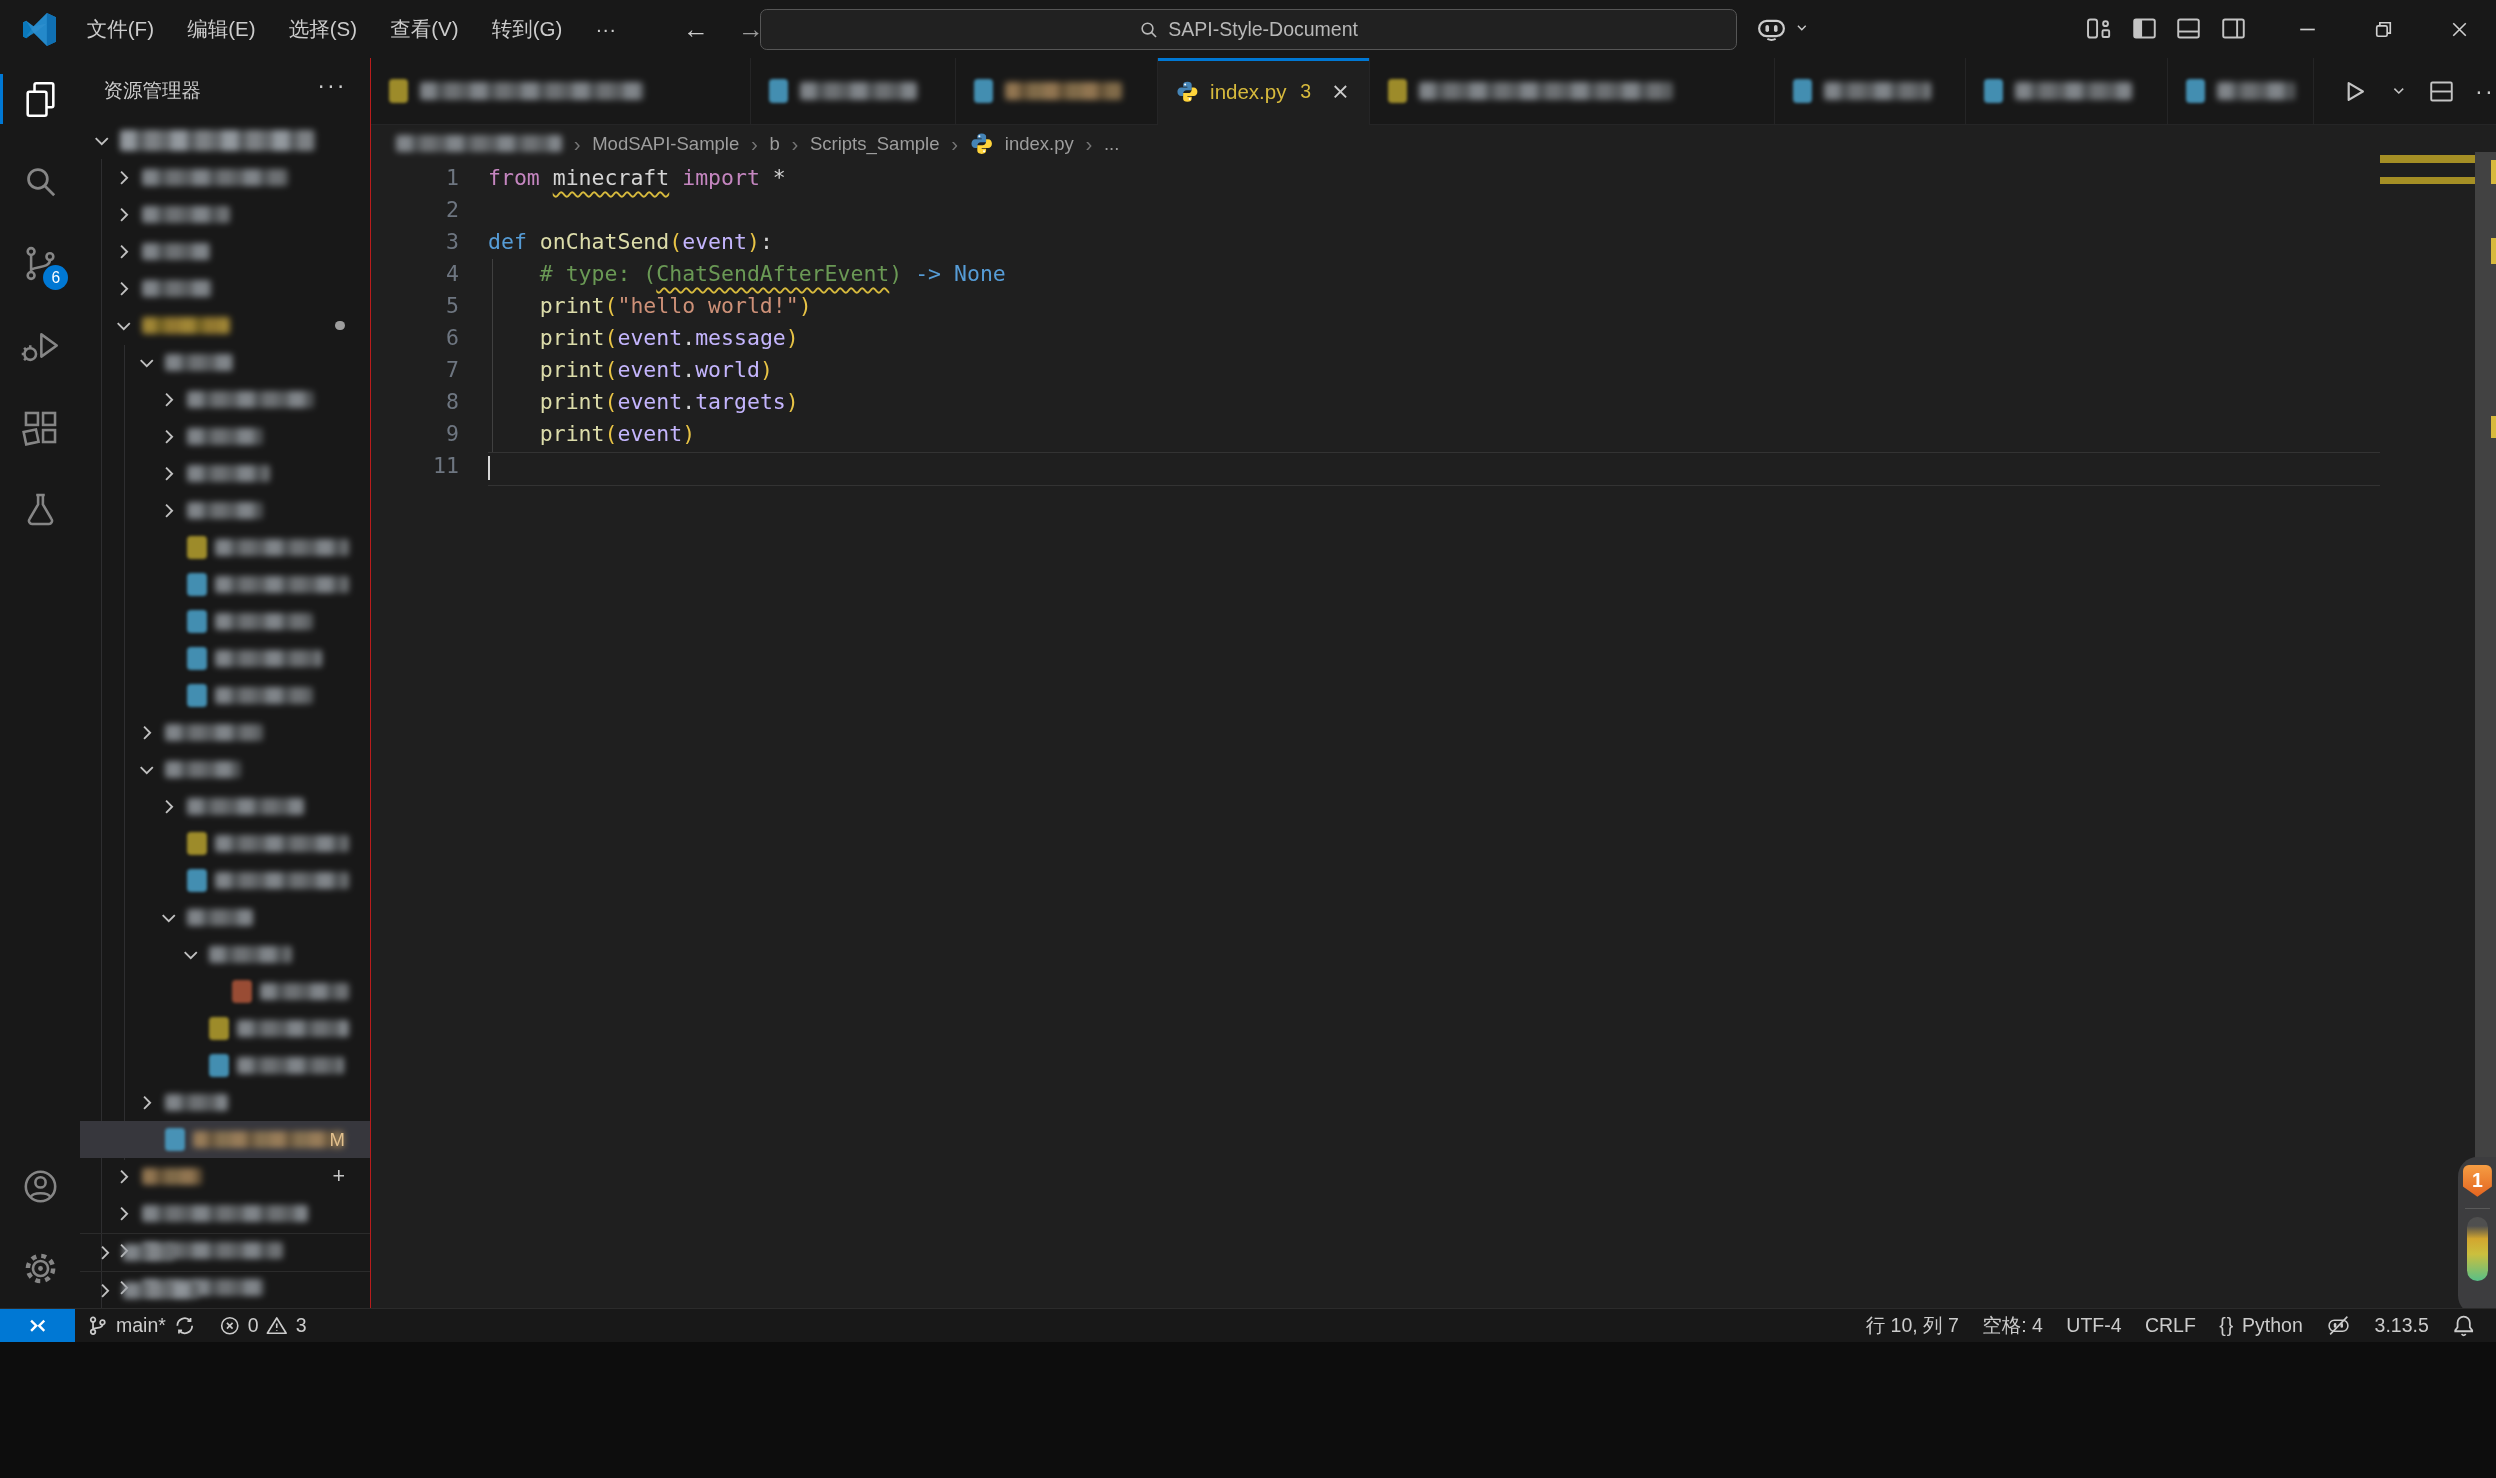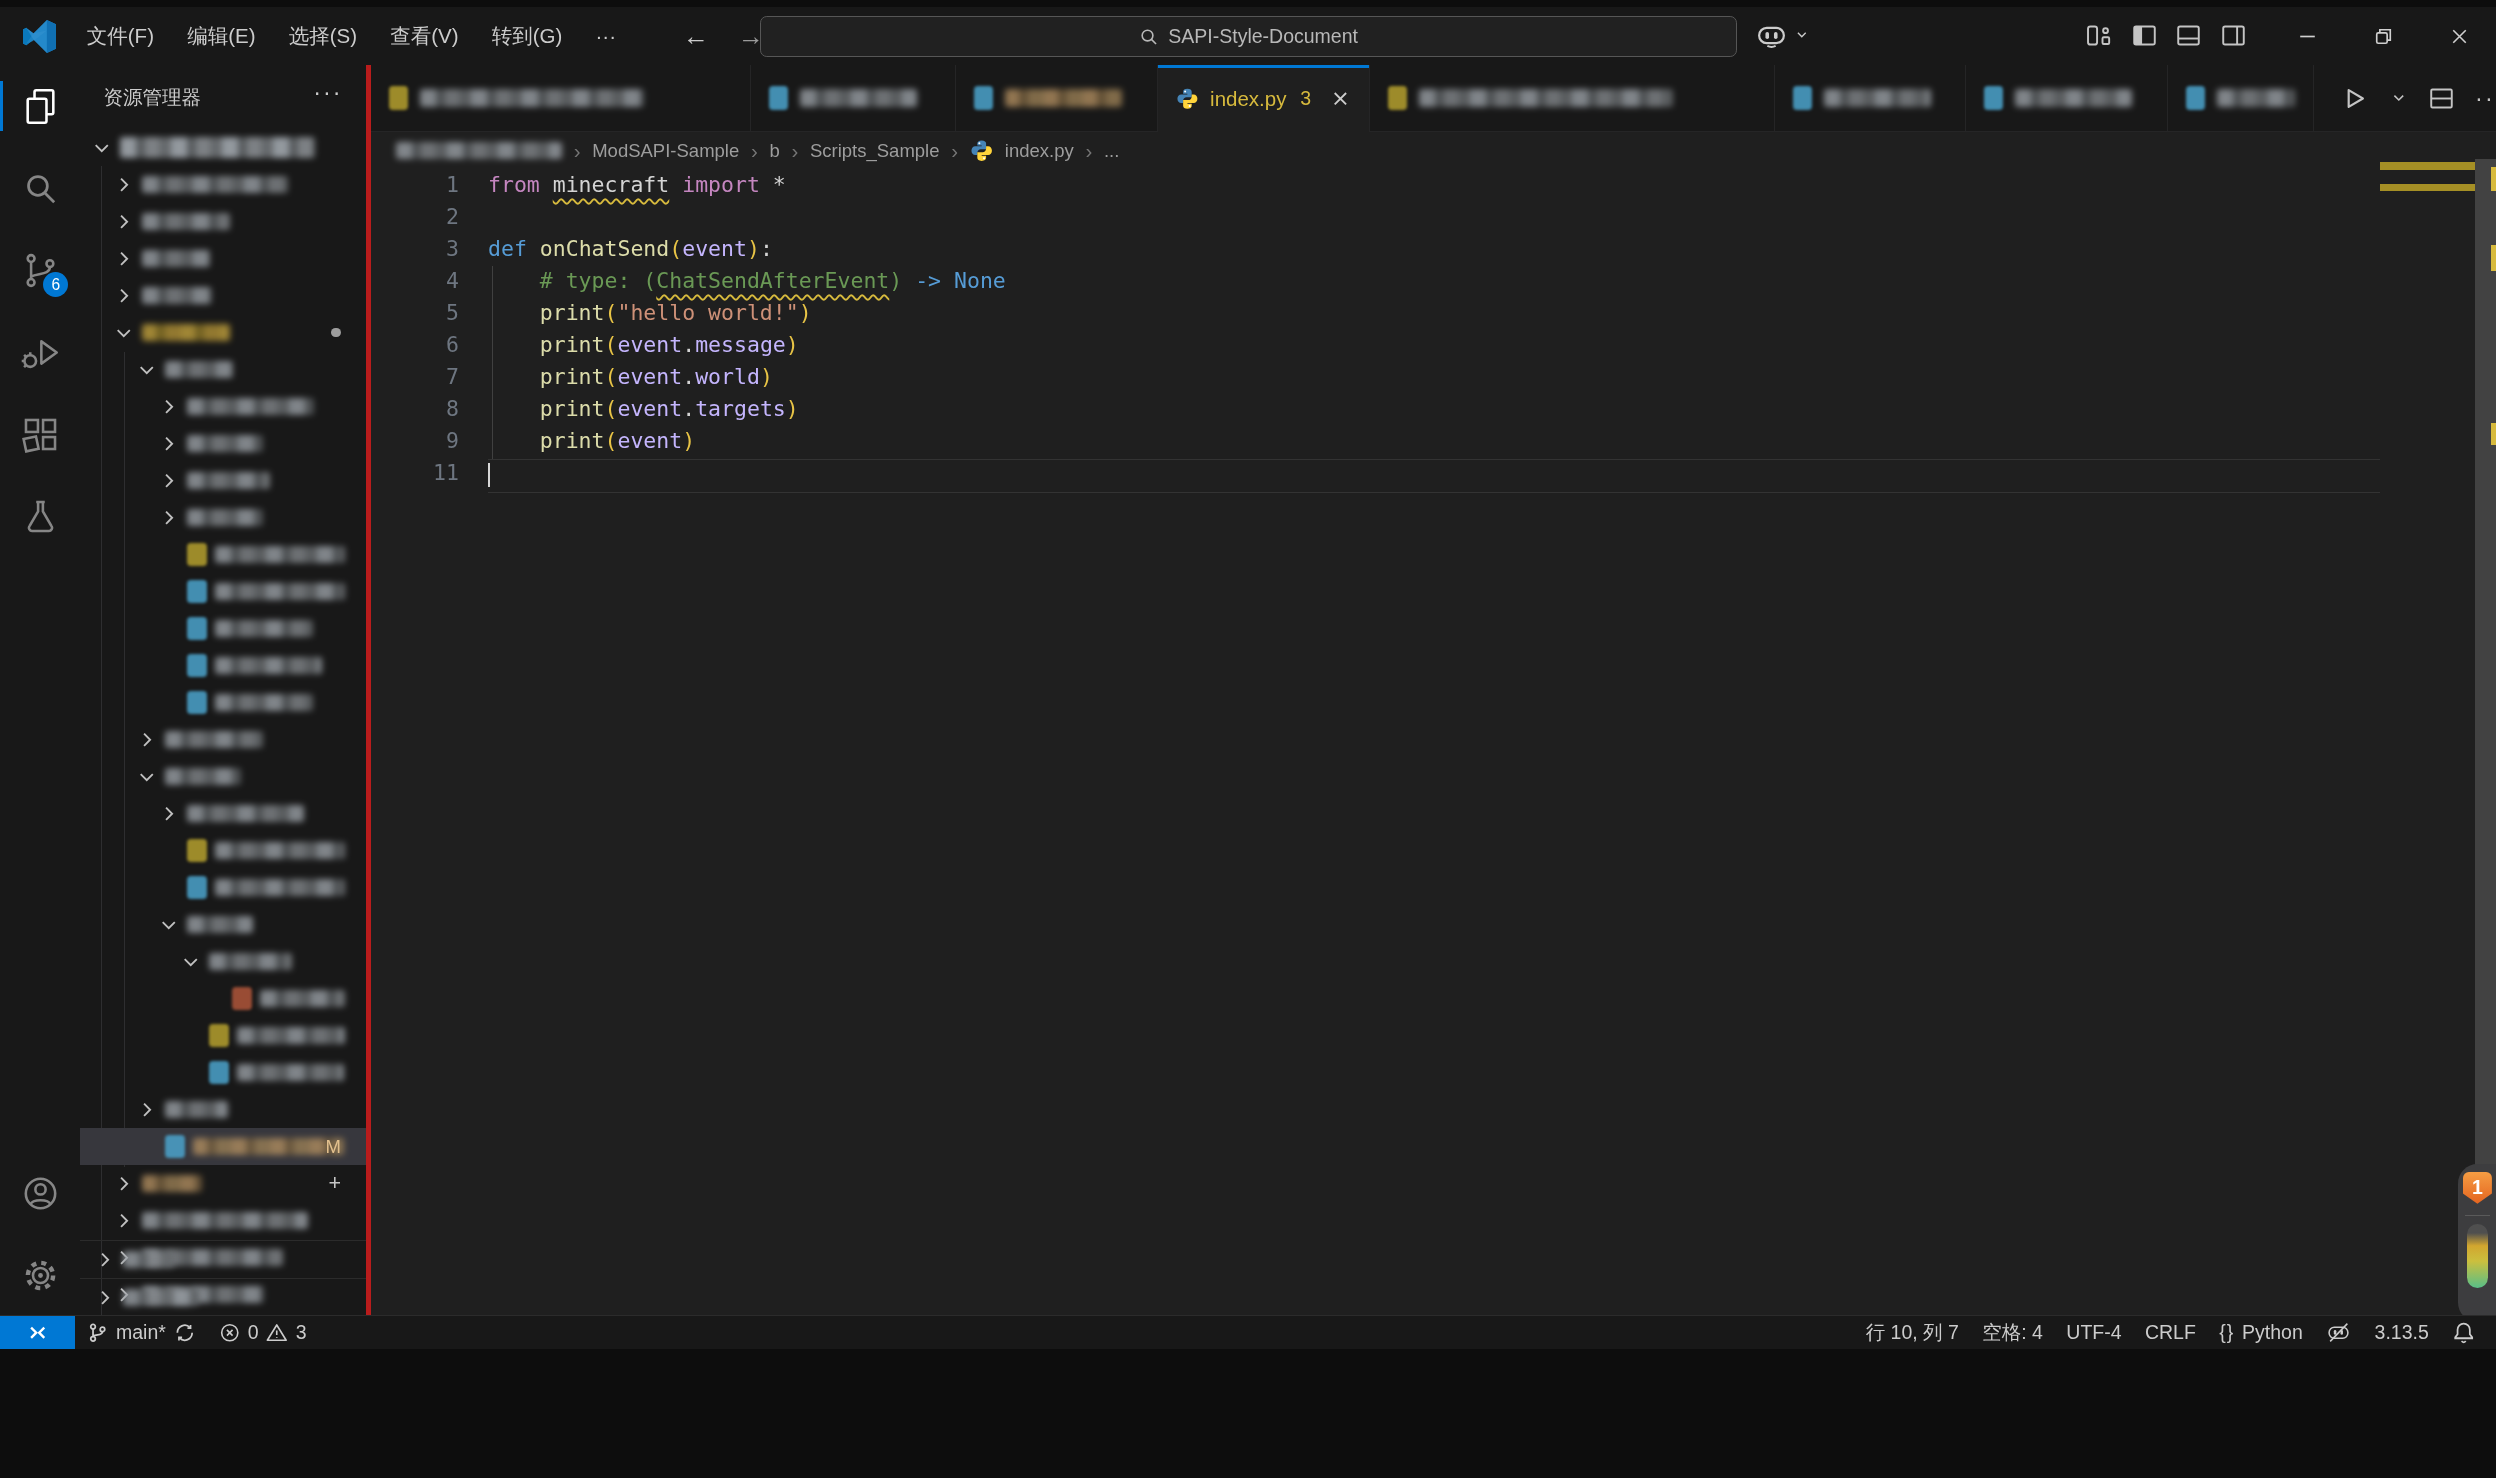--- a/index.html
+++ b/index.html
@@ -1,17 +1,17 @@
 <!DOCTYPE html>
 <html><head>
 <meta charset="utf-8">
 <style>
   html,body{margin:0;padding:0;background:#0d0d0d;}
   .app{position:relative;width:2497px;height:1342px;background:#181818;
-       font-family:"Liberation Sans",sans-serif;color:#cccccc;overflow:hidden;margin-top:7px;
+       font-family:"Liberation Sans",sans-serif;color:#cccccc;overflow:hidden;
        -webkit-font-smoothing:antialiased;}
   svg{display:block}
   
   .titlebar{position:absolute;left:0;top:0;width:2497px;height:58px;background:#181818;
             border-bottom:1px solid #2b2b2b;}
   .tb-left{position:absolute;left:0;top:0;height:58px;display:flex;align-items:center;padding-left:21.5px;}
   .logo{width:35px;height:35px;margin-right:13.7px;}
   .menu-item{padding:5.9px 16.6px;font-size:20.5px;color:#cccccc;border-radius:5.9px;white-space:nowrap;}
   .tb-nav{position:absolute;left:683px;top:0;height:58px;display:flex;align-items:center;gap:29px;
           font-size:26px;color:#cccccc;}
@@ -28,21 +28,21 @@
   .main{position:absolute;left:0;top:58px;right:0;bottom:33px;display:grid;grid-template-columns:80px 291px 1fr;}
   
   .actbar{background:#181818;display:flex;flex-direction:column;align-items:stretch;}
   .act{position:relative;height:82px;display:flex;align-items:center;justify-content:center;color:#868686;}
   .act.active{color:#ffffff;}
   .act.active::before{content:"";position:absolute;left:0;top:15.6px;bottom:15.6px;width:2.9px;background:#0078d4;}
   .act .badge{position:absolute;right:11.7px;bottom:13.7px;min-width:25px;height:25px;border-radius:12.7px;
               background:#0078d4;color:#fff;font-size:15.6px;display:flex;align-items:center;justify-content:center;}
   .act-spacer{flex:1}
   
-  .sidebar{position:relative;background:#181818;border-right:5px solid #b91c1c;overflow:hidden;}
+  .sidebar{position:relative;background:#181818;border-right:1px solid #b91c1c;overflow:hidden;}
   .sb-head{position:relative;height:64px;display:flex;align-items:center;padding:0 23.4px;font-size:19.5px;color:#cccccc;}
   .sb-more{position:absolute;right:23.4px;top:13.7px;font-size:23.4px;color:#cccccc;letter-spacing:2px;}
   .tree{position:absolute;left:0;top:64px;right:0;}
   .trow{position:relative;height:37px;display:flex;align-items:center;gap:7.8px;padding-right:21.5px;}
   .trow.sel{background:#37373d;}
   .twisty{width:21.5px;height:21.5px;color:#c0c0c0;flex:0 0 auto;}
   .tw-sp{width:21.5px;flex:0 0 auto;}
   .ficon{width:19.5px;height:23.4px;border-radius:3.9px;flex:0 0 auto;opacity:.85;filter:blur(1.5px);}
   .ficon.json{background:#b5a02e;}
   .ficon.md{background:#4ba3cc;}

